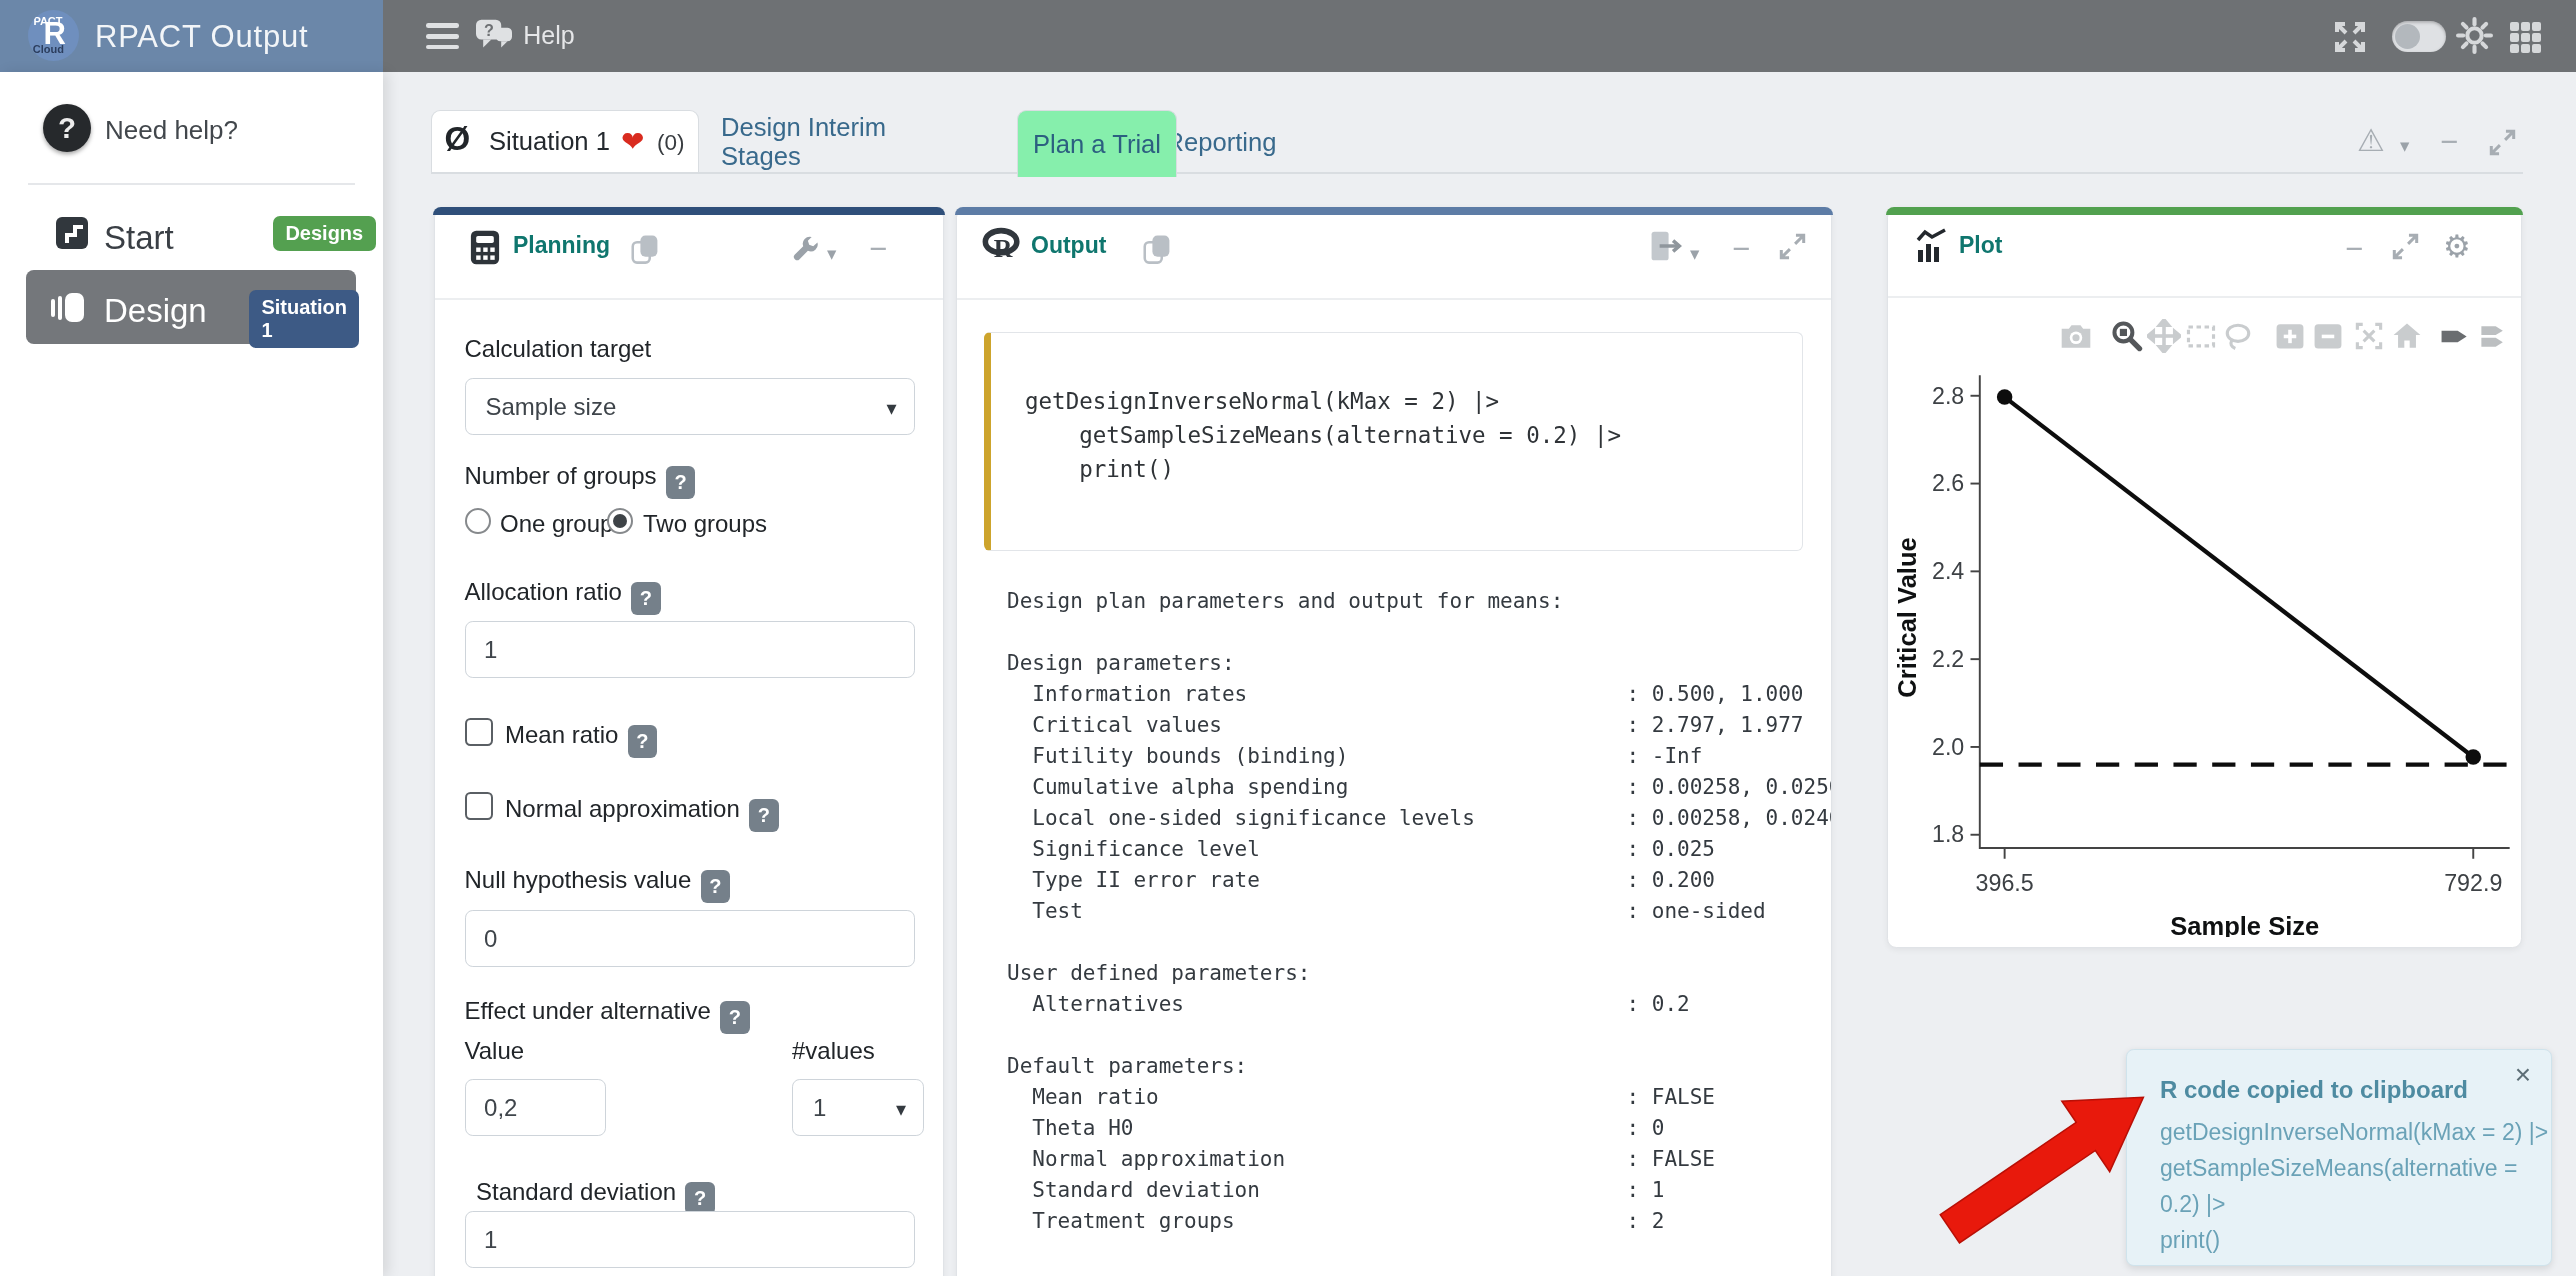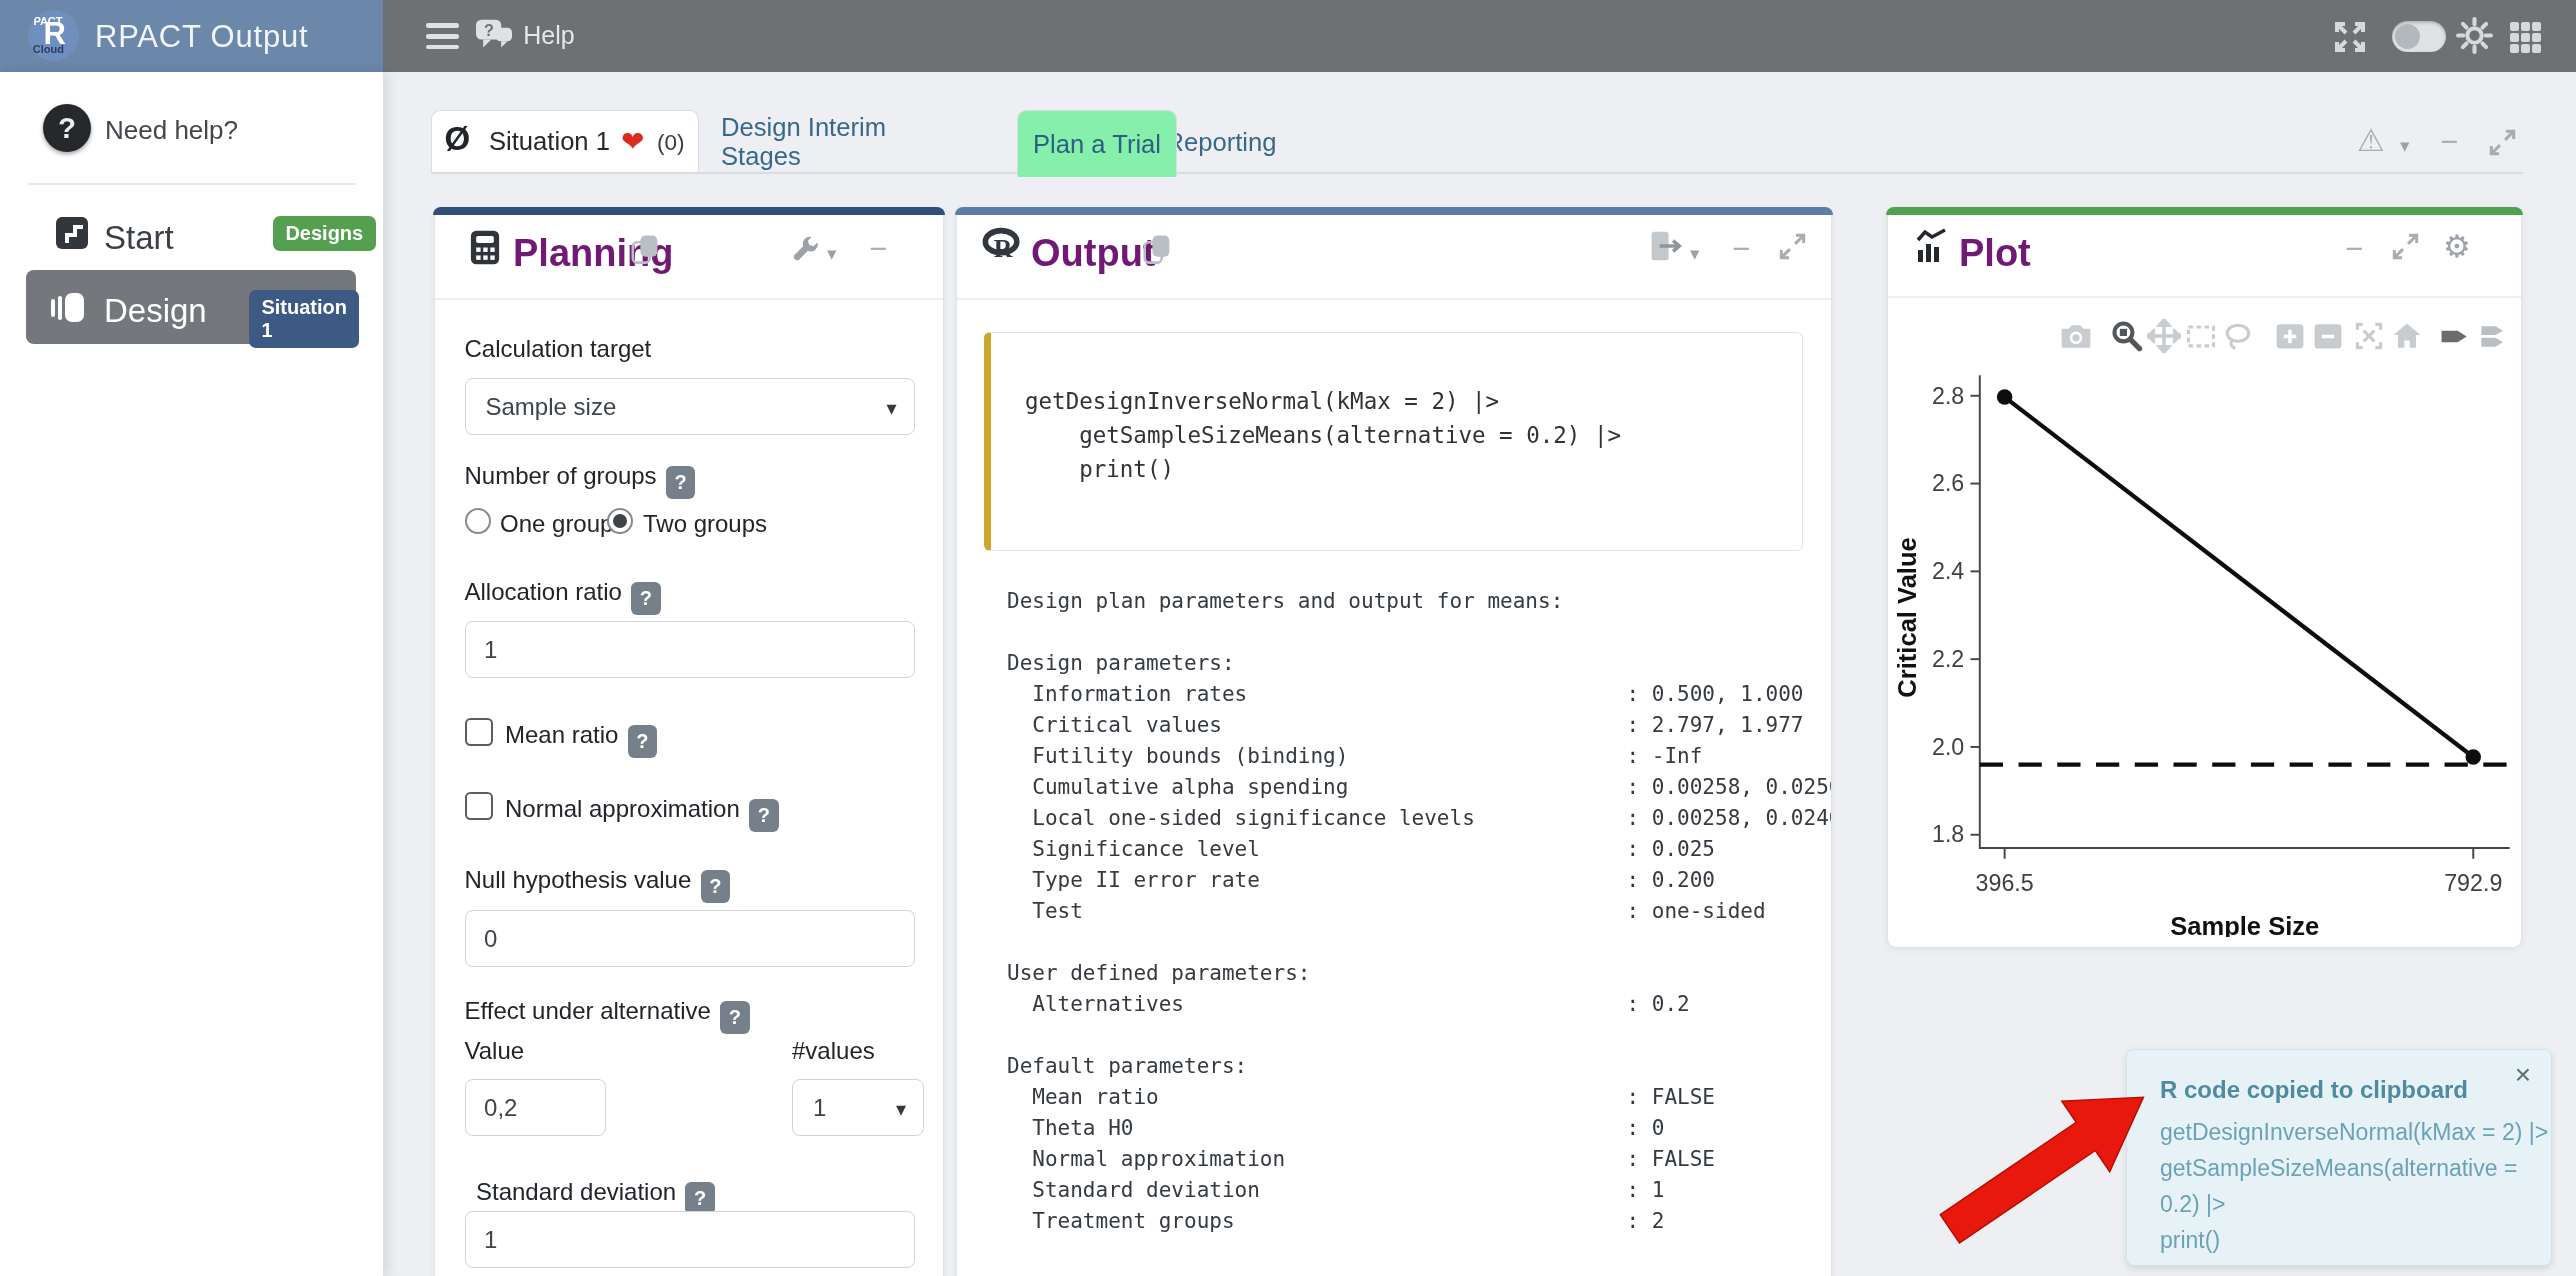--- a/index.html
+++ b/index.html
@@ -52,21 +52,21 @@
   .tab { position:absolute; top:110px; height:64px; font-size:25.6px; color:#38698c; display:flex; align-items:center; justify-content:center; cursor:pointer; }
   .tab.active { background:#86efac; border:1.6px solid #d9dde1; border-bottom:none; border-radius:9.3px 9.3px 0 0;
     height:67px; z-index:2; color:#2c5f80;margin-left:44px; }
   .tabrow-ico { position:absolute; top:124px; color:#a7adb3; }
 
   
   .card { position:absolute; background:#fff; border:1.6px solid #e0e3e7; border-radius:9.3px;
     box-shadow:0 1.6px 6.2px rgba(0,0,0,.06); }
   .card .inner { position:absolute; inset:0; overflow:hidden; border-radius:7.8px; }
   .accent { position:absolute; left:-1.6px; top:-1.6px; right:-1.6px; height:7.8px; border-radius:9.3px 9.3px 0 0; }
-  .panel-title { font-size:38px; font-weight:600; color:#701a75; }
+  .panel-title { font-size:23px; font-weight:600; color:#0f766e; }
   .card-divider { position:absolute; left:0; width:100%; height:1.6px; background:#eceef0; }
   .caret { font-size:18.6px; color:#9ba2a9; }
   .minus-glyph { font-size:31px; color:#a7adb3; line-height:23px; }
 
   
   .flabel { position:absolute; font-size:24px; color:#212529; white-space:nowrap; }
   .qbadge { display:inline-block; margin-left:9.3px; width:29.5px; height:33px; background:#75808a; color:#fff;
     border-radius:6.2px; font-size:20px; font-weight:bold; text-align:center; line-height:33px; vertical-align:-4.7px; }
   .tinput { position:absolute; height:57px; border:1.6px solid #ced4da; border-radius:7.8px; background:#fff;
     font-family:"Liberation Sans",sans-serif; font-size:24px; color:#3f454b; padding-left:18.6px; outline:none; }

